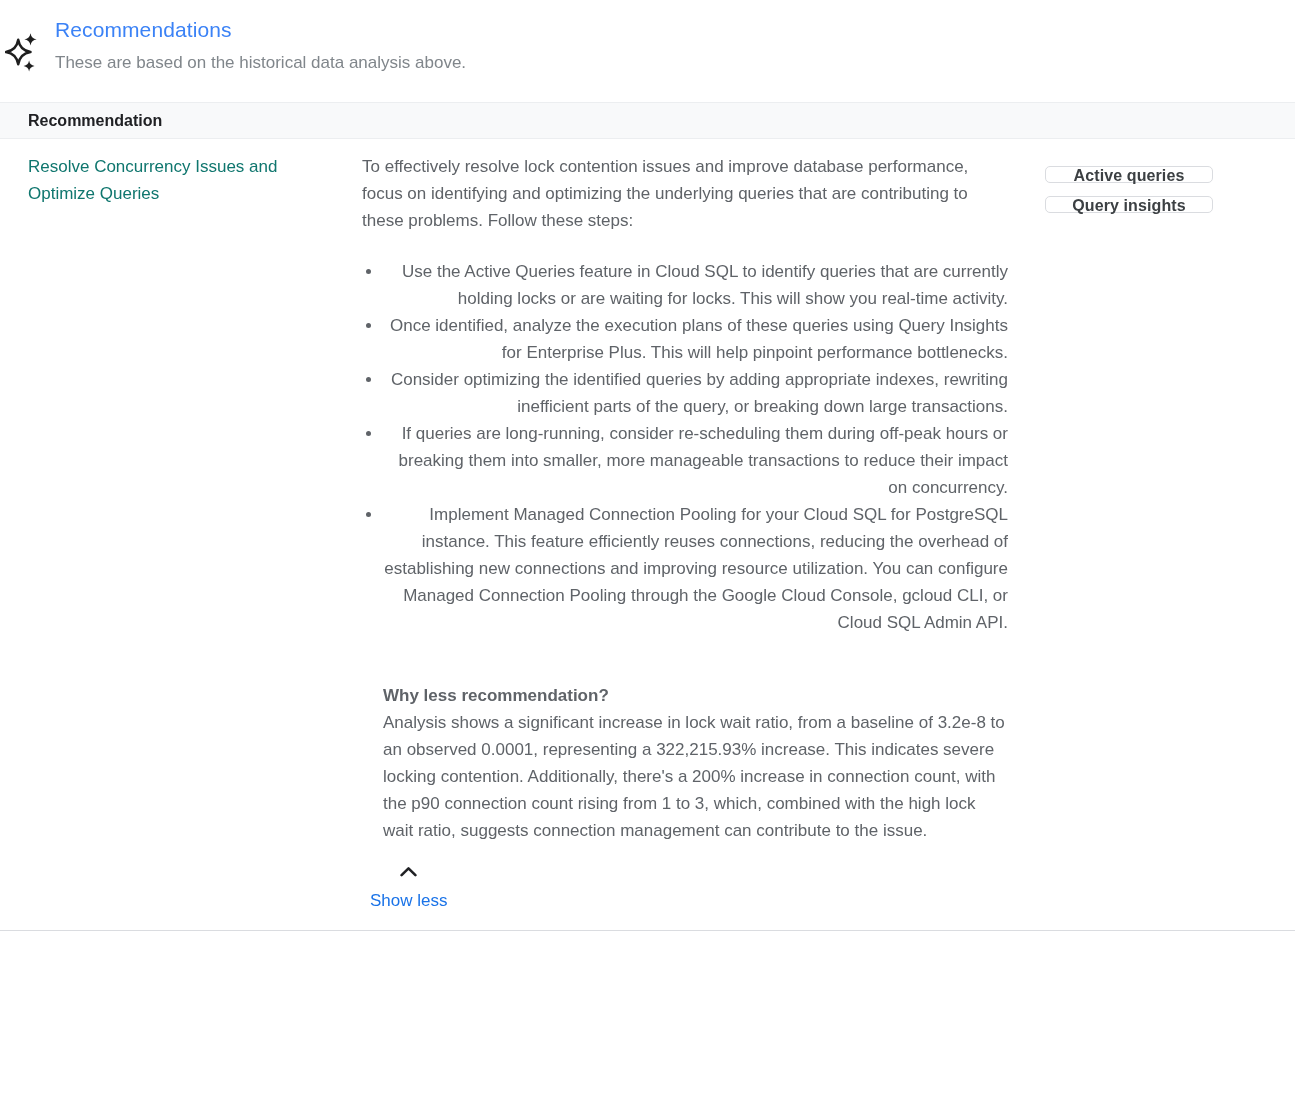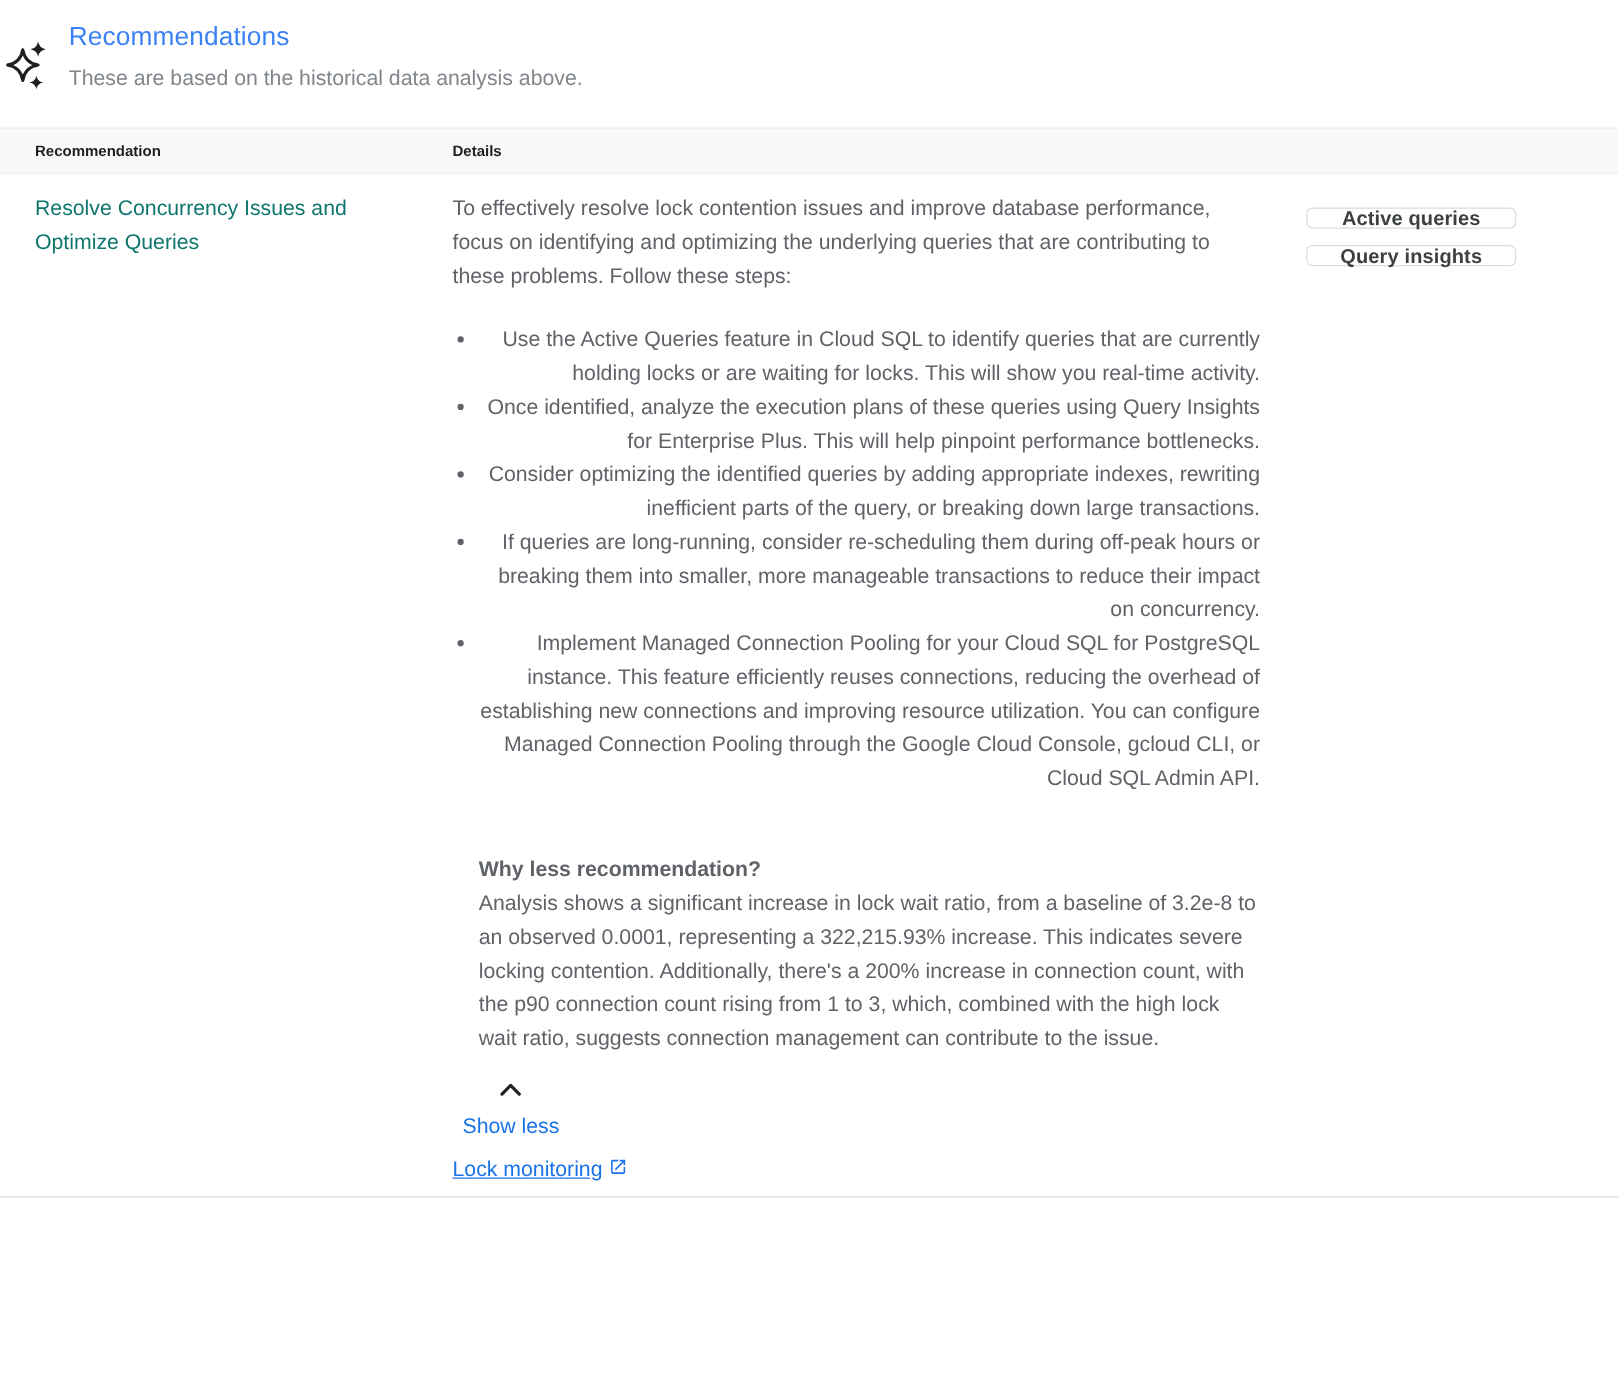--- a/index.html
+++ b/index.html
@@ -38,21 +38,21 @@
 
   
   .thead {
     margin-top: 29px;
     height: 37px;
     background: #f8f9fa;
     border-top: 1px solid #eceef0;
     border-bottom: 1px solid #eceef0;
     display: flex;
     align-items: center;
-    font-size: 12px;
+    font-size: 16px;
     font-weight: 600;
     color: #202124;
   }
   .th-rec { width: 362px; padding-left: 28px; }
   .th-det { flex: 1; }
 
   .trow {
     display: flex;
     align-items: flex-start;
     padding-top: 14px;
@@ -166,21 +166,20 @@
       </svg>
     </span>
     <h1 class="page-title">Recommendations</h1>
     <p class="page-subtitle">These are based on the historical data analysis above.</p>
   </header>
 
   <div class="table">
 
     <div class="thead">
       <div class="th-rec">Recommendation</div>
-      <div class="th-det">Details</div>
     </div>
 
     <div class="trow">
 
       <div class="td-rec">Resolve Concurrency Issues and Optimize Queries</div>
 
       <div class="td-det">
         <p class="intro">To effectively resolve lock contention issues and improve database performance, focus on identifying and optimizing the underlying queries that are contributing to these problems. Follow these steps:</p>
 
         <ul class="bullets">
@@ -199,30 +198,20 @@
         <button class="show-less">
           <span class="chev">
             <svg viewBox="0 0 16 10" width="17" height="11">
               <polyline points="1.5,8.5 8,2 14.5,8.5" fill="none" stroke="#202124" stroke-width="2.4" stroke-linecap="round" stroke-linejoin="round"></polyline>
             </svg>
           </span>
           <span>Show less</span>
         </button>
 
         <div class="links">
-          <div class="links-line">
-            <a class="link">
-              <span class="link-text">Lock monitoring</span>
-              <span>
-                <svg viewBox="0 0 24 24" width="15" height="15" fill="#1a73e8">
-                  <path d="M19 19H5V5h7V3H5c-1.11 0-2 .9-2 2v14c0 1.1.89 2 2 2h14c1.1 0 2-.9 2-2v-7h-2v7zM14 3v2h3.59l-9.83 9.83 1.41 1.41L19 6.41V10h2V3h-7z"></path>
-                </svg>
-              </span>
-            </a>
-          </div>
         </div>
       </div>
 
       <div class="td-actions">
         <button class="action-btn">Active queries</button>
         <button class="action-btn">Query insights</button>
       </div>
 
     </div>
   </div>

